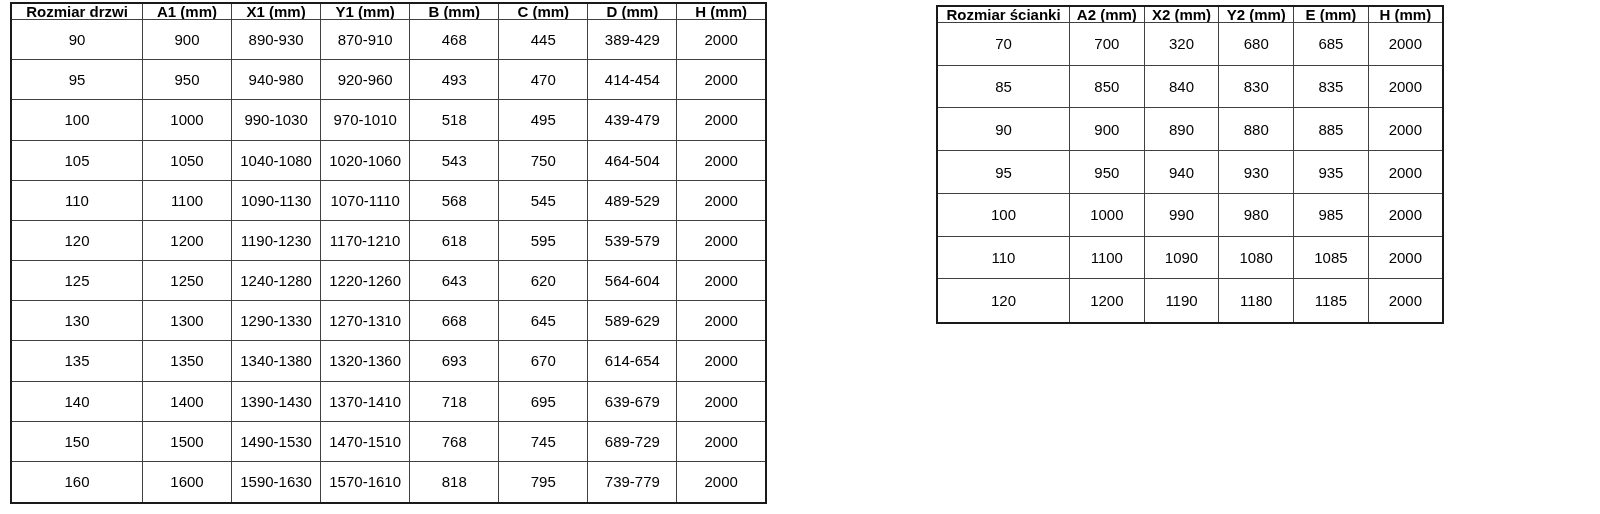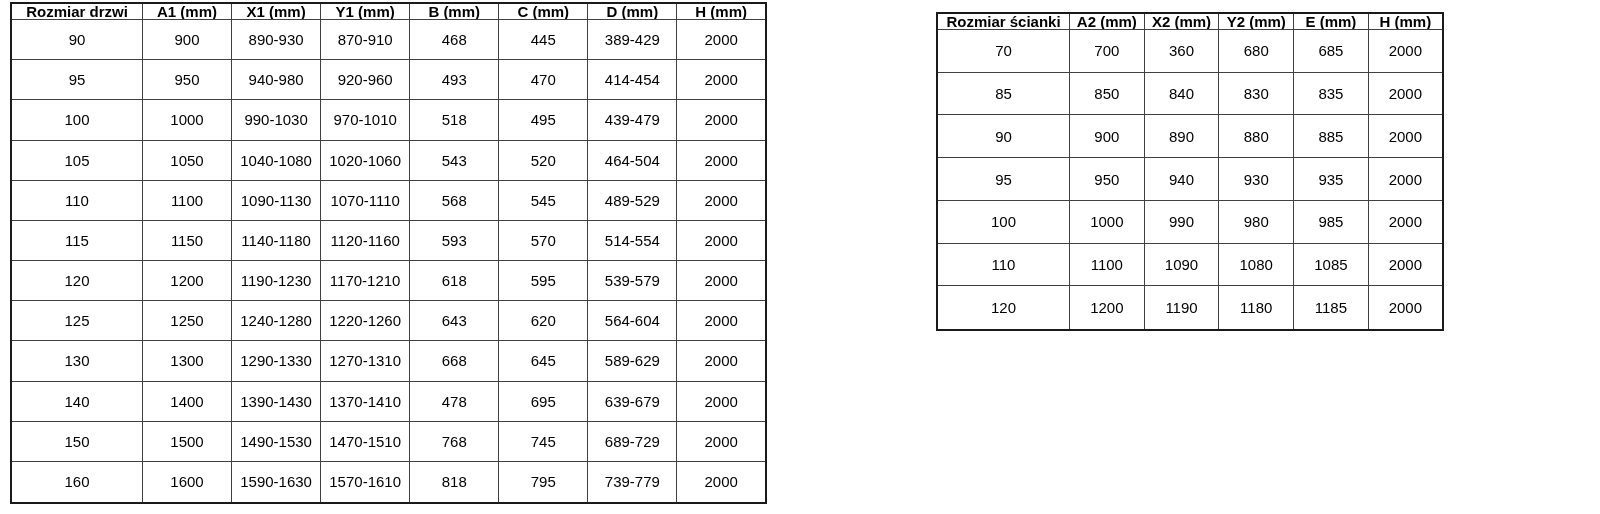--- a/index.html
+++ b/index.html
@@ -42,21 +42,21 @@
     top: 2px;
     width: 757px;
     height: 502px;
   }
   table.doors th:first-child,
   table.doors td:first-child {
     width: 130px;
   }
   table.walls {
     left: 936px;
-    top: 12px;
+    top: 5px;
     width: 508px;
     height: 319px;
   }
   table.walls th:first-child,
   table.walls td:first-child {
     width: 131px;
   }
 </style>
 </head>
 <body>
@@ -105,45 +105,35 @@
           <td>495</td>
           <td>439-479</td>
           <td>2000</td>
         </tr>
         <tr>
           <td>105</td>
           <td>1050</td>
           <td>1040-1080</td>
           <td>1020-1060</td>
           <td>543</td>
-          <td>520</td>
+          <td>750</td>
           <td>464-504</td>
           <td>2000</td>
         </tr>
         <tr>
           <td>110</td>
           <td>1100</td>
           <td>1090-1130</td>
           <td>1070-1110</td>
           <td>568</td>
           <td>545</td>
           <td>489-529</td>
           <td>2000</td>
         </tr>
         <tr>
-          <td>115</td>
-          <td>1150</td>
-          <td>1140-1180</td>
-          <td>1120-1160</td>
-          <td>593</td>
-          <td>570</td>
-          <td>514-554</td>
-          <td>2000</td>
-        </tr>
-        <tr>
           <td>120</td>
           <td>1200</td>
           <td>1190-1230</td>
           <td>1170-1210</td>
           <td>618</td>
           <td>595</td>
           <td>539-579</td>
           <td>2000</td>
         </tr>
         <tr>
@@ -160,25 +150,35 @@
           <td>130</td>
           <td>1300</td>
           <td>1290-1330</td>
           <td>1270-1310</td>
           <td>668</td>
           <td>645</td>
           <td>589-629</td>
           <td>2000</td>
         </tr>
         <tr>
+          <td>135</td>
+          <td>1350</td>
+          <td>1340-1380</td>
+          <td>1320-1360</td>
+          <td>693</td>
+          <td>670</td>
+          <td>614-654</td>
+          <td>2000</td>
+        </tr>
+        <tr>
           <td>140</td>
           <td>1400</td>
           <td>1390-1430</td>
           <td>1370-1410</td>
-          <td>478</td>
+          <td>718</td>
           <td>695</td>
           <td>639-679</td>
           <td>2000</td>
         </tr>
         <tr>
           <td>150</td>
           <td>1500</td>
           <td>1490-1530</td>
           <td>1470-1510</td>
           <td>768</td>
@@ -206,21 +206,21 @@
           <th>X2 (mm)</th>
           <th>Y2 (mm)</th>
           <th>E (mm)</th>
           <th>H (mm)</th>
         </tr>
       </thead>
       <tbody>
         <tr>
           <td>70</td>
           <td>700</td>
-          <td>360</td>
+          <td>320</td>
           <td>680</td>
           <td>685</td>
           <td>2000</td>
         </tr>
         <tr>
           <td>85</td>
           <td>850</td>
           <td>840</td>
           <td>830</td>
           <td>835</td>

